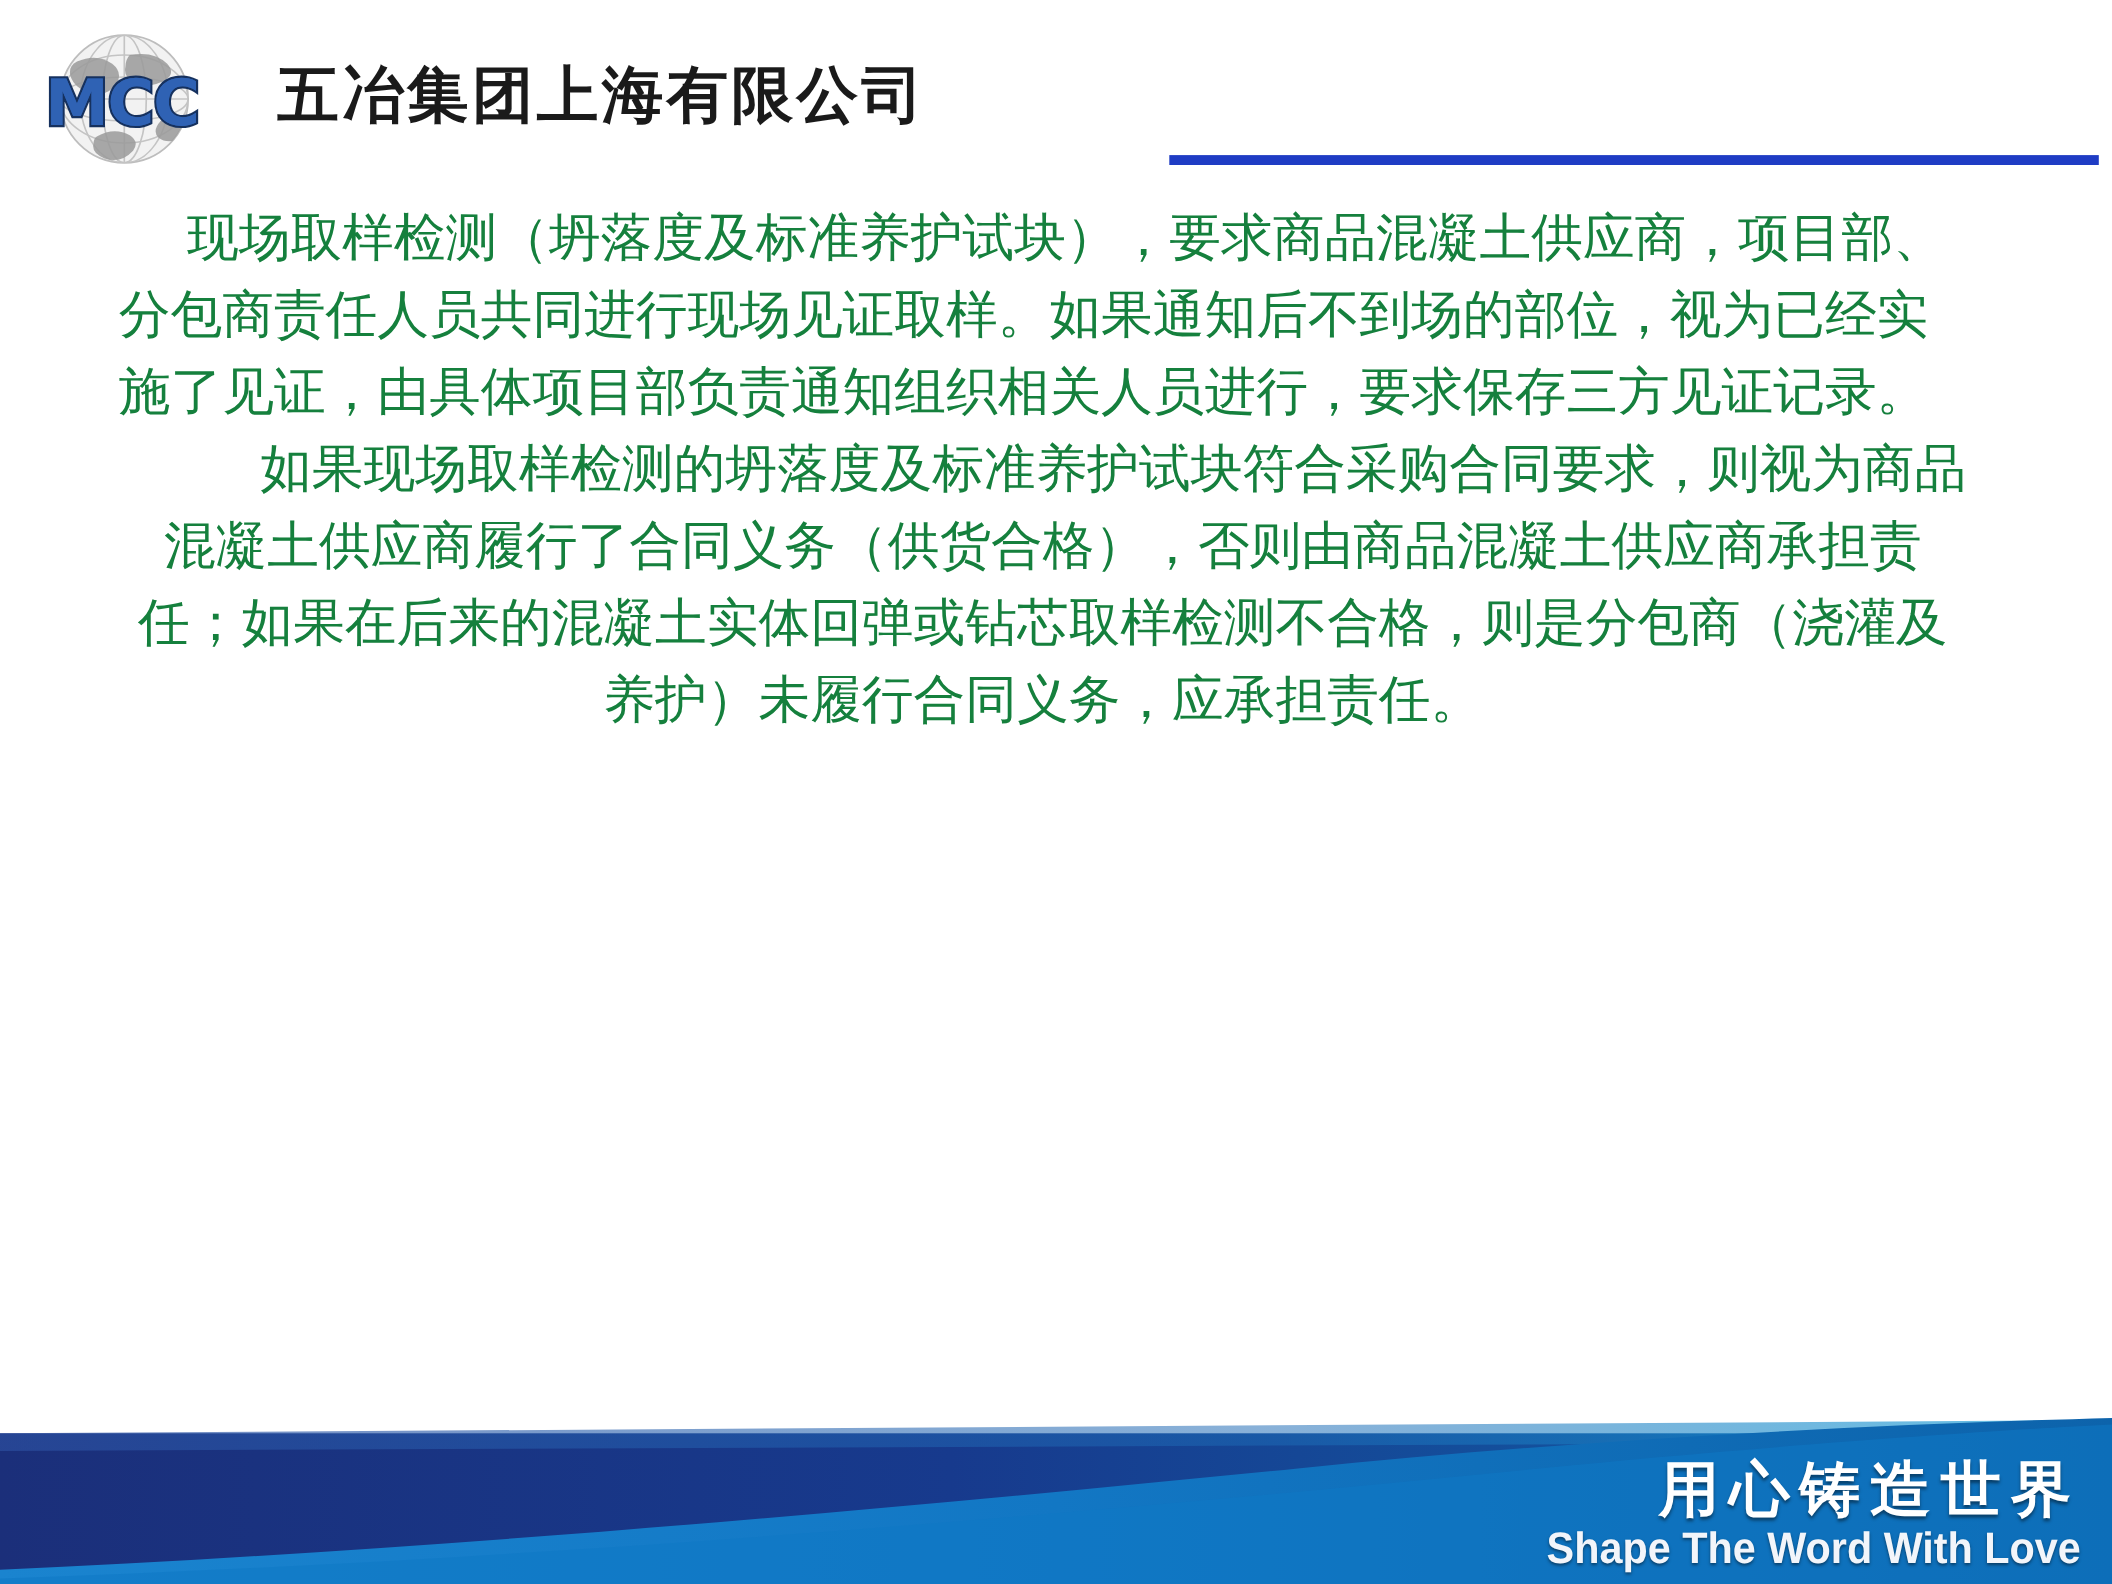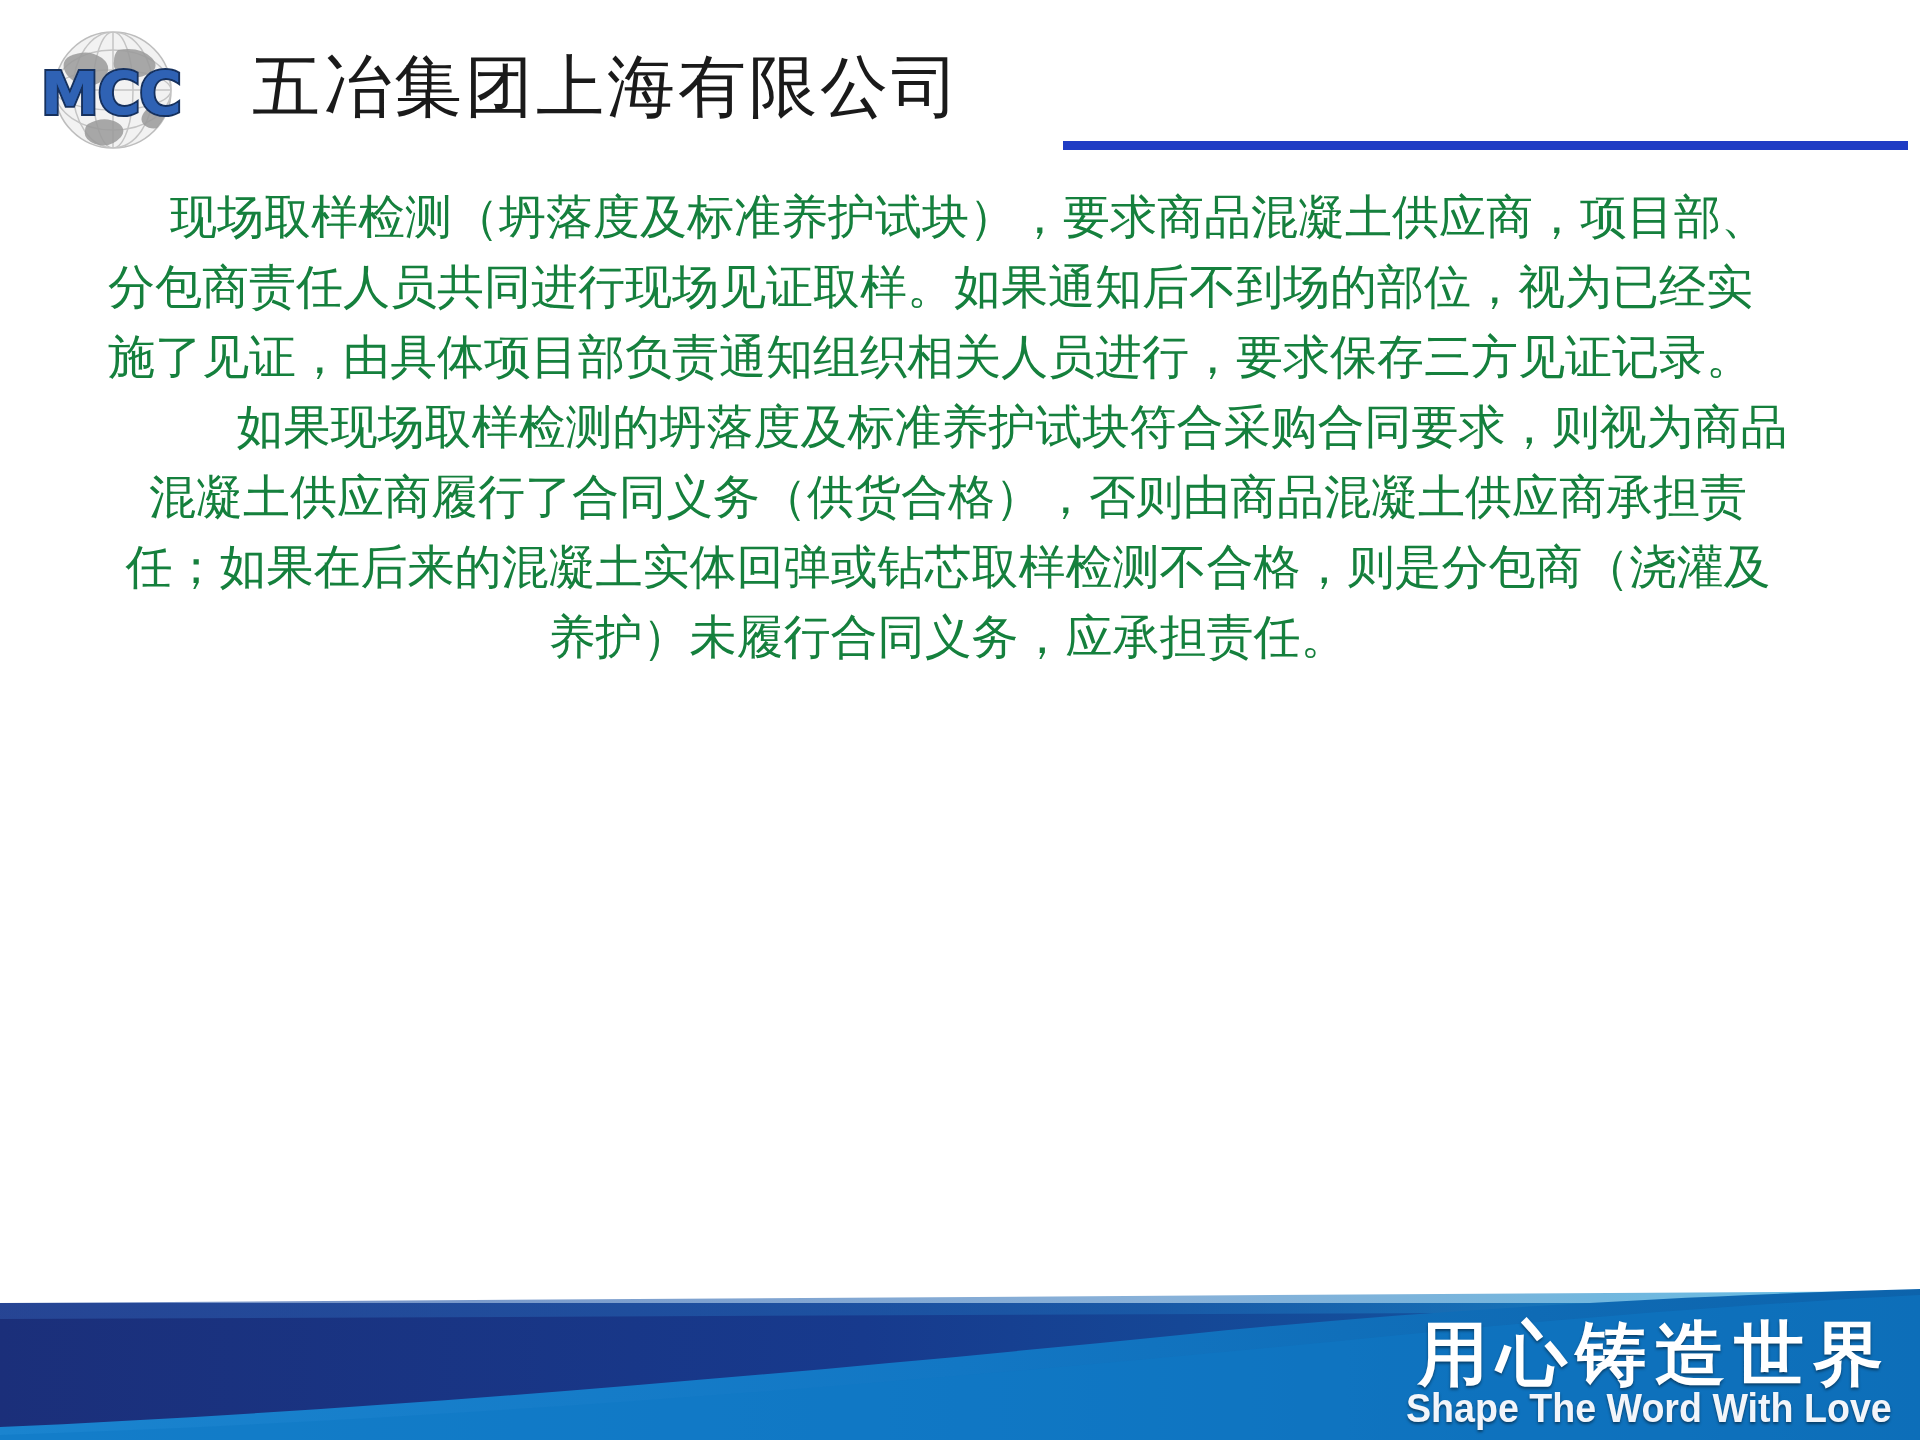--- a/index.html
+++ b/index.html
@@ -38,23 +38,23 @@
     top: 26px;
     width: 190px;
     height: 128px;
   }
   .logo-mark svg { display: block; }
 
   .header-title {
     position: absolute;
     left: 252px;
     top: 38px;
-    font-size: 68px;
+    font-size: 56px;
     line-height: 98px;
-    font-weight: 400;
+    font-weight: 700;
     color: #1a1a1a;
     letter-spacing: 3px;
     white-space: nowrap;
     font-family: "DejaVu Sans", "Liberation Sans", sans-serif;
   }
 
   .header-rule {
     position: absolute;
     left: 1063px;
     top: 141px;
@@ -96,21 +96,21 @@
   .footer svg { display: block; }
 
   .footer-slogan {
     position: absolute;
     right: 28px;
     bottom: 8px;
     text-align: right;
     pointer-events: none;
   }
   .slogan-cn {
-    font-size: 70px;
+    font-size: 55px;
     line-height: 60px;
     font-weight: 700;
     color: #ffffff;
     letter-spacing: 9px;
     text-shadow: 0 2px 3px rgba(0,0,0,0.45);
     font-family: "DejaVu Sans", "Liberation Sans", sans-serif;
   }
   .slogan-en {
     font-size: 40px;
     line-height: 48px;

